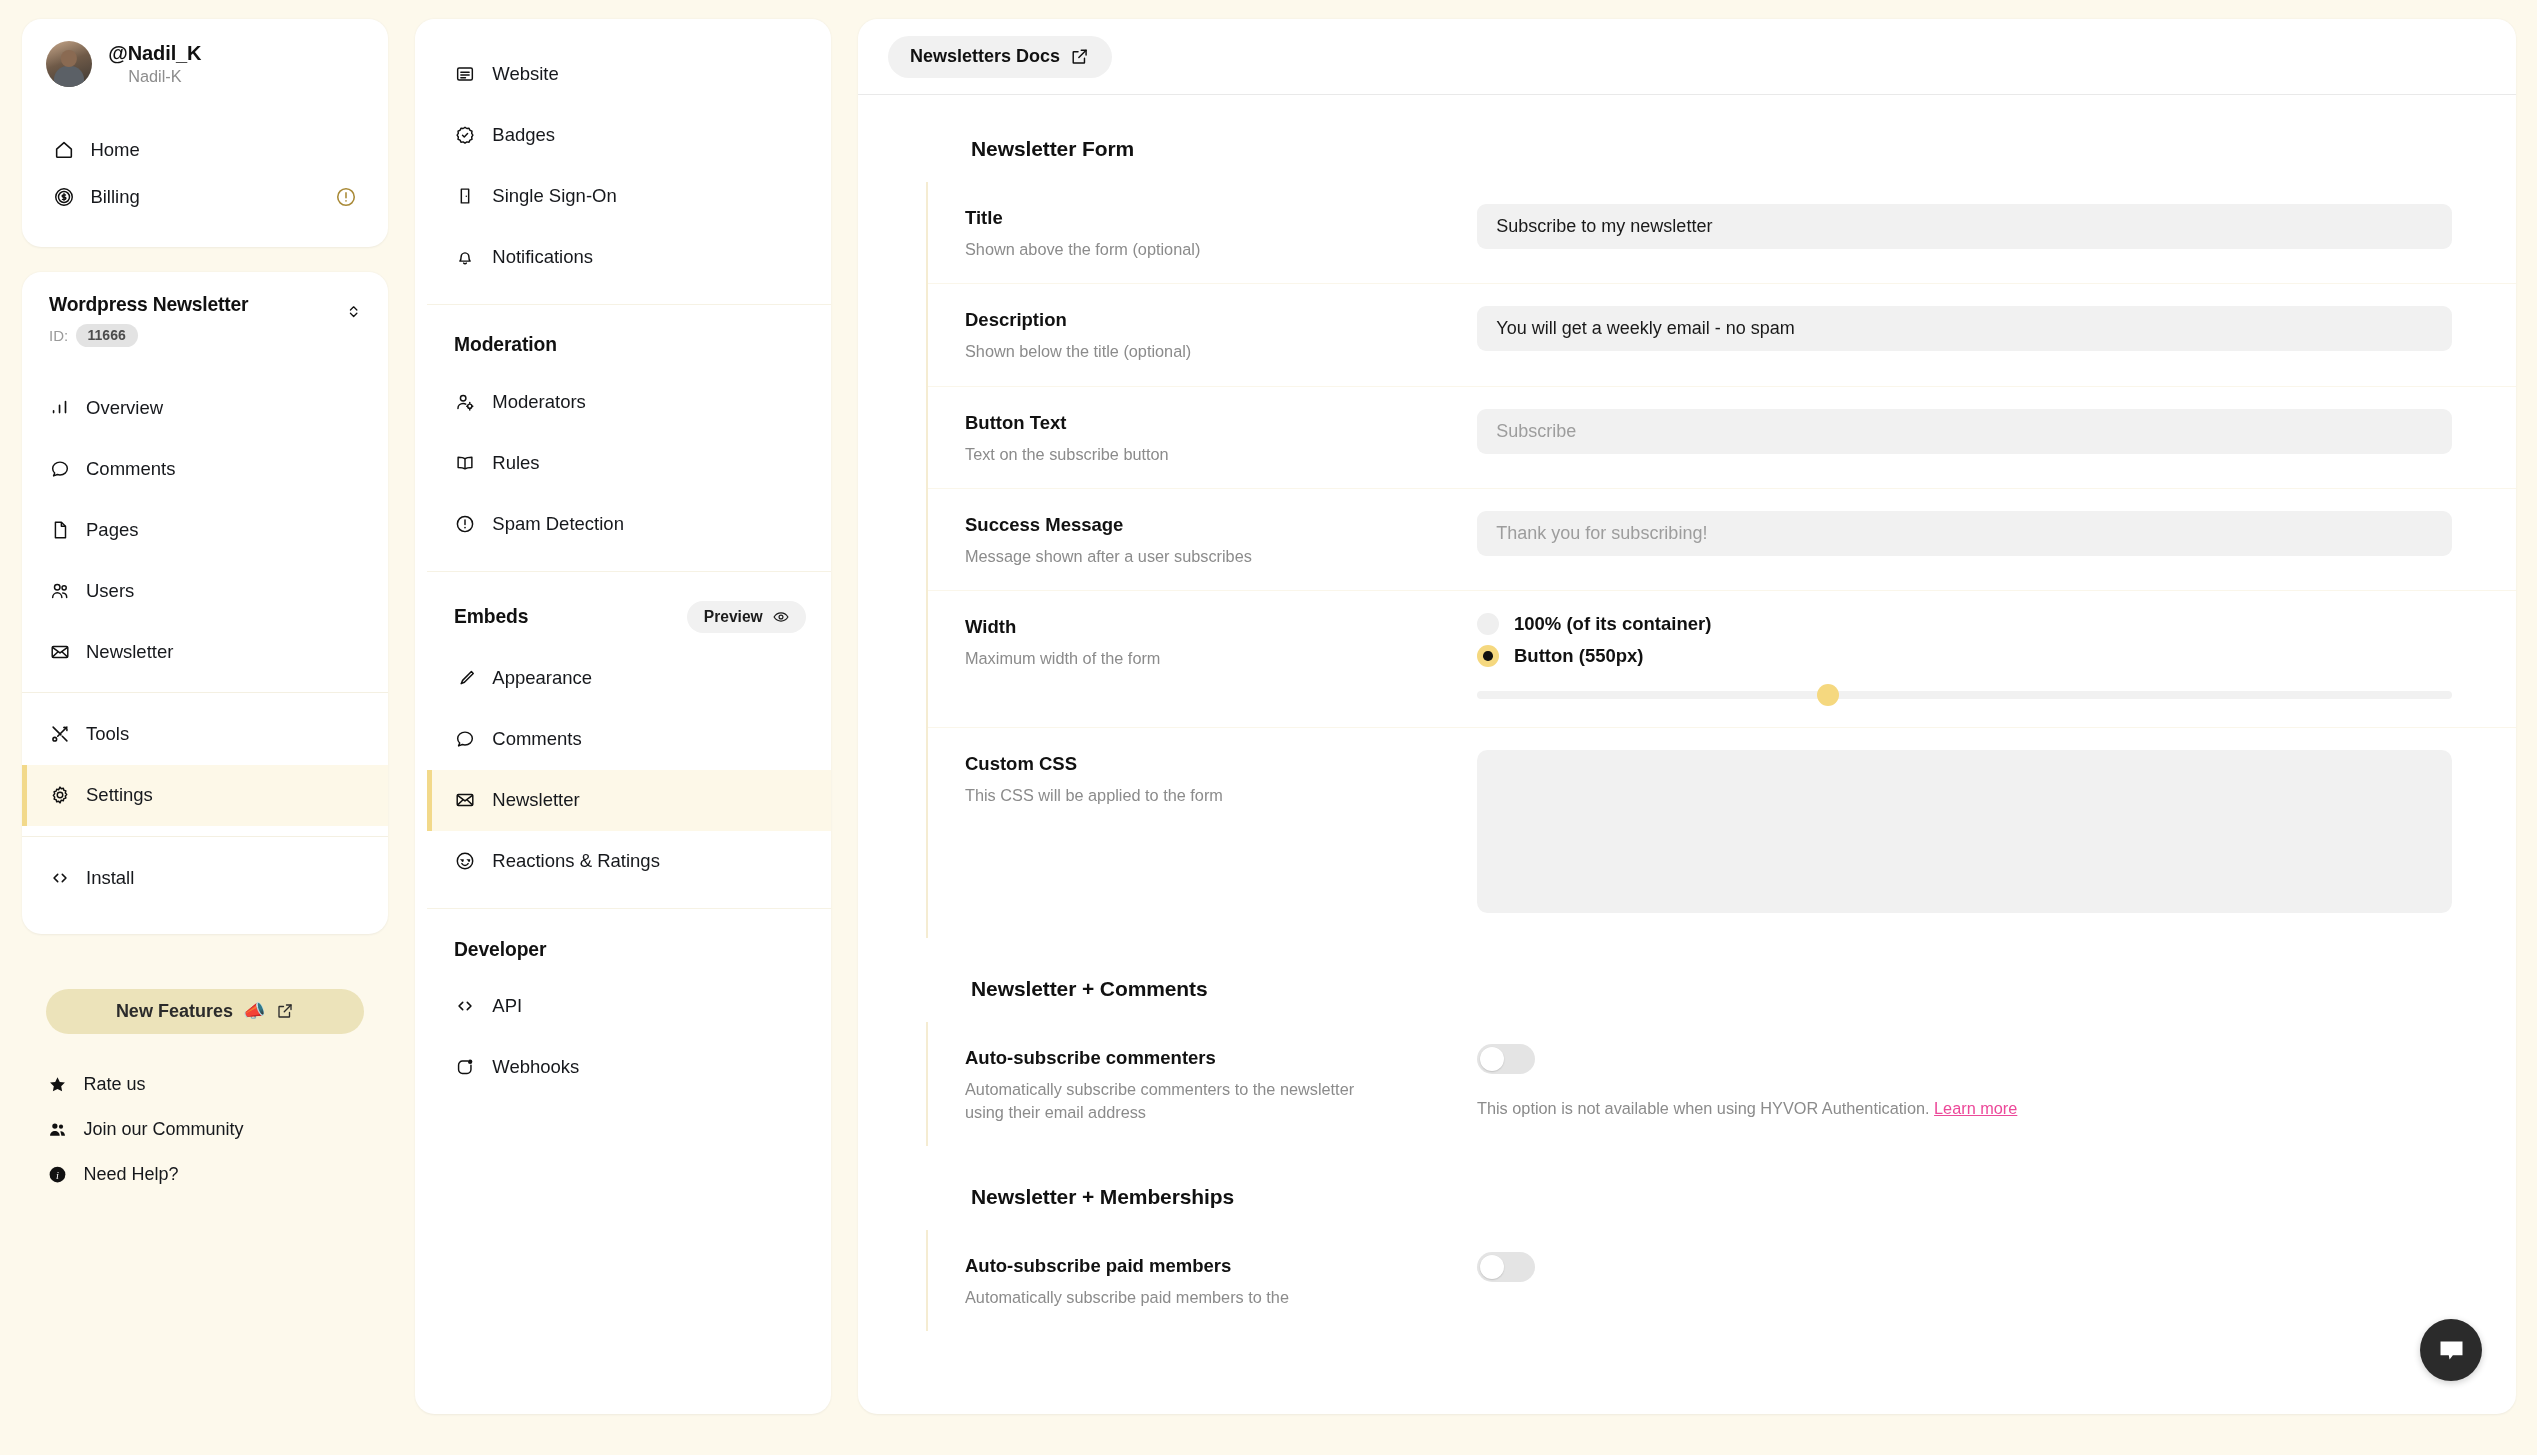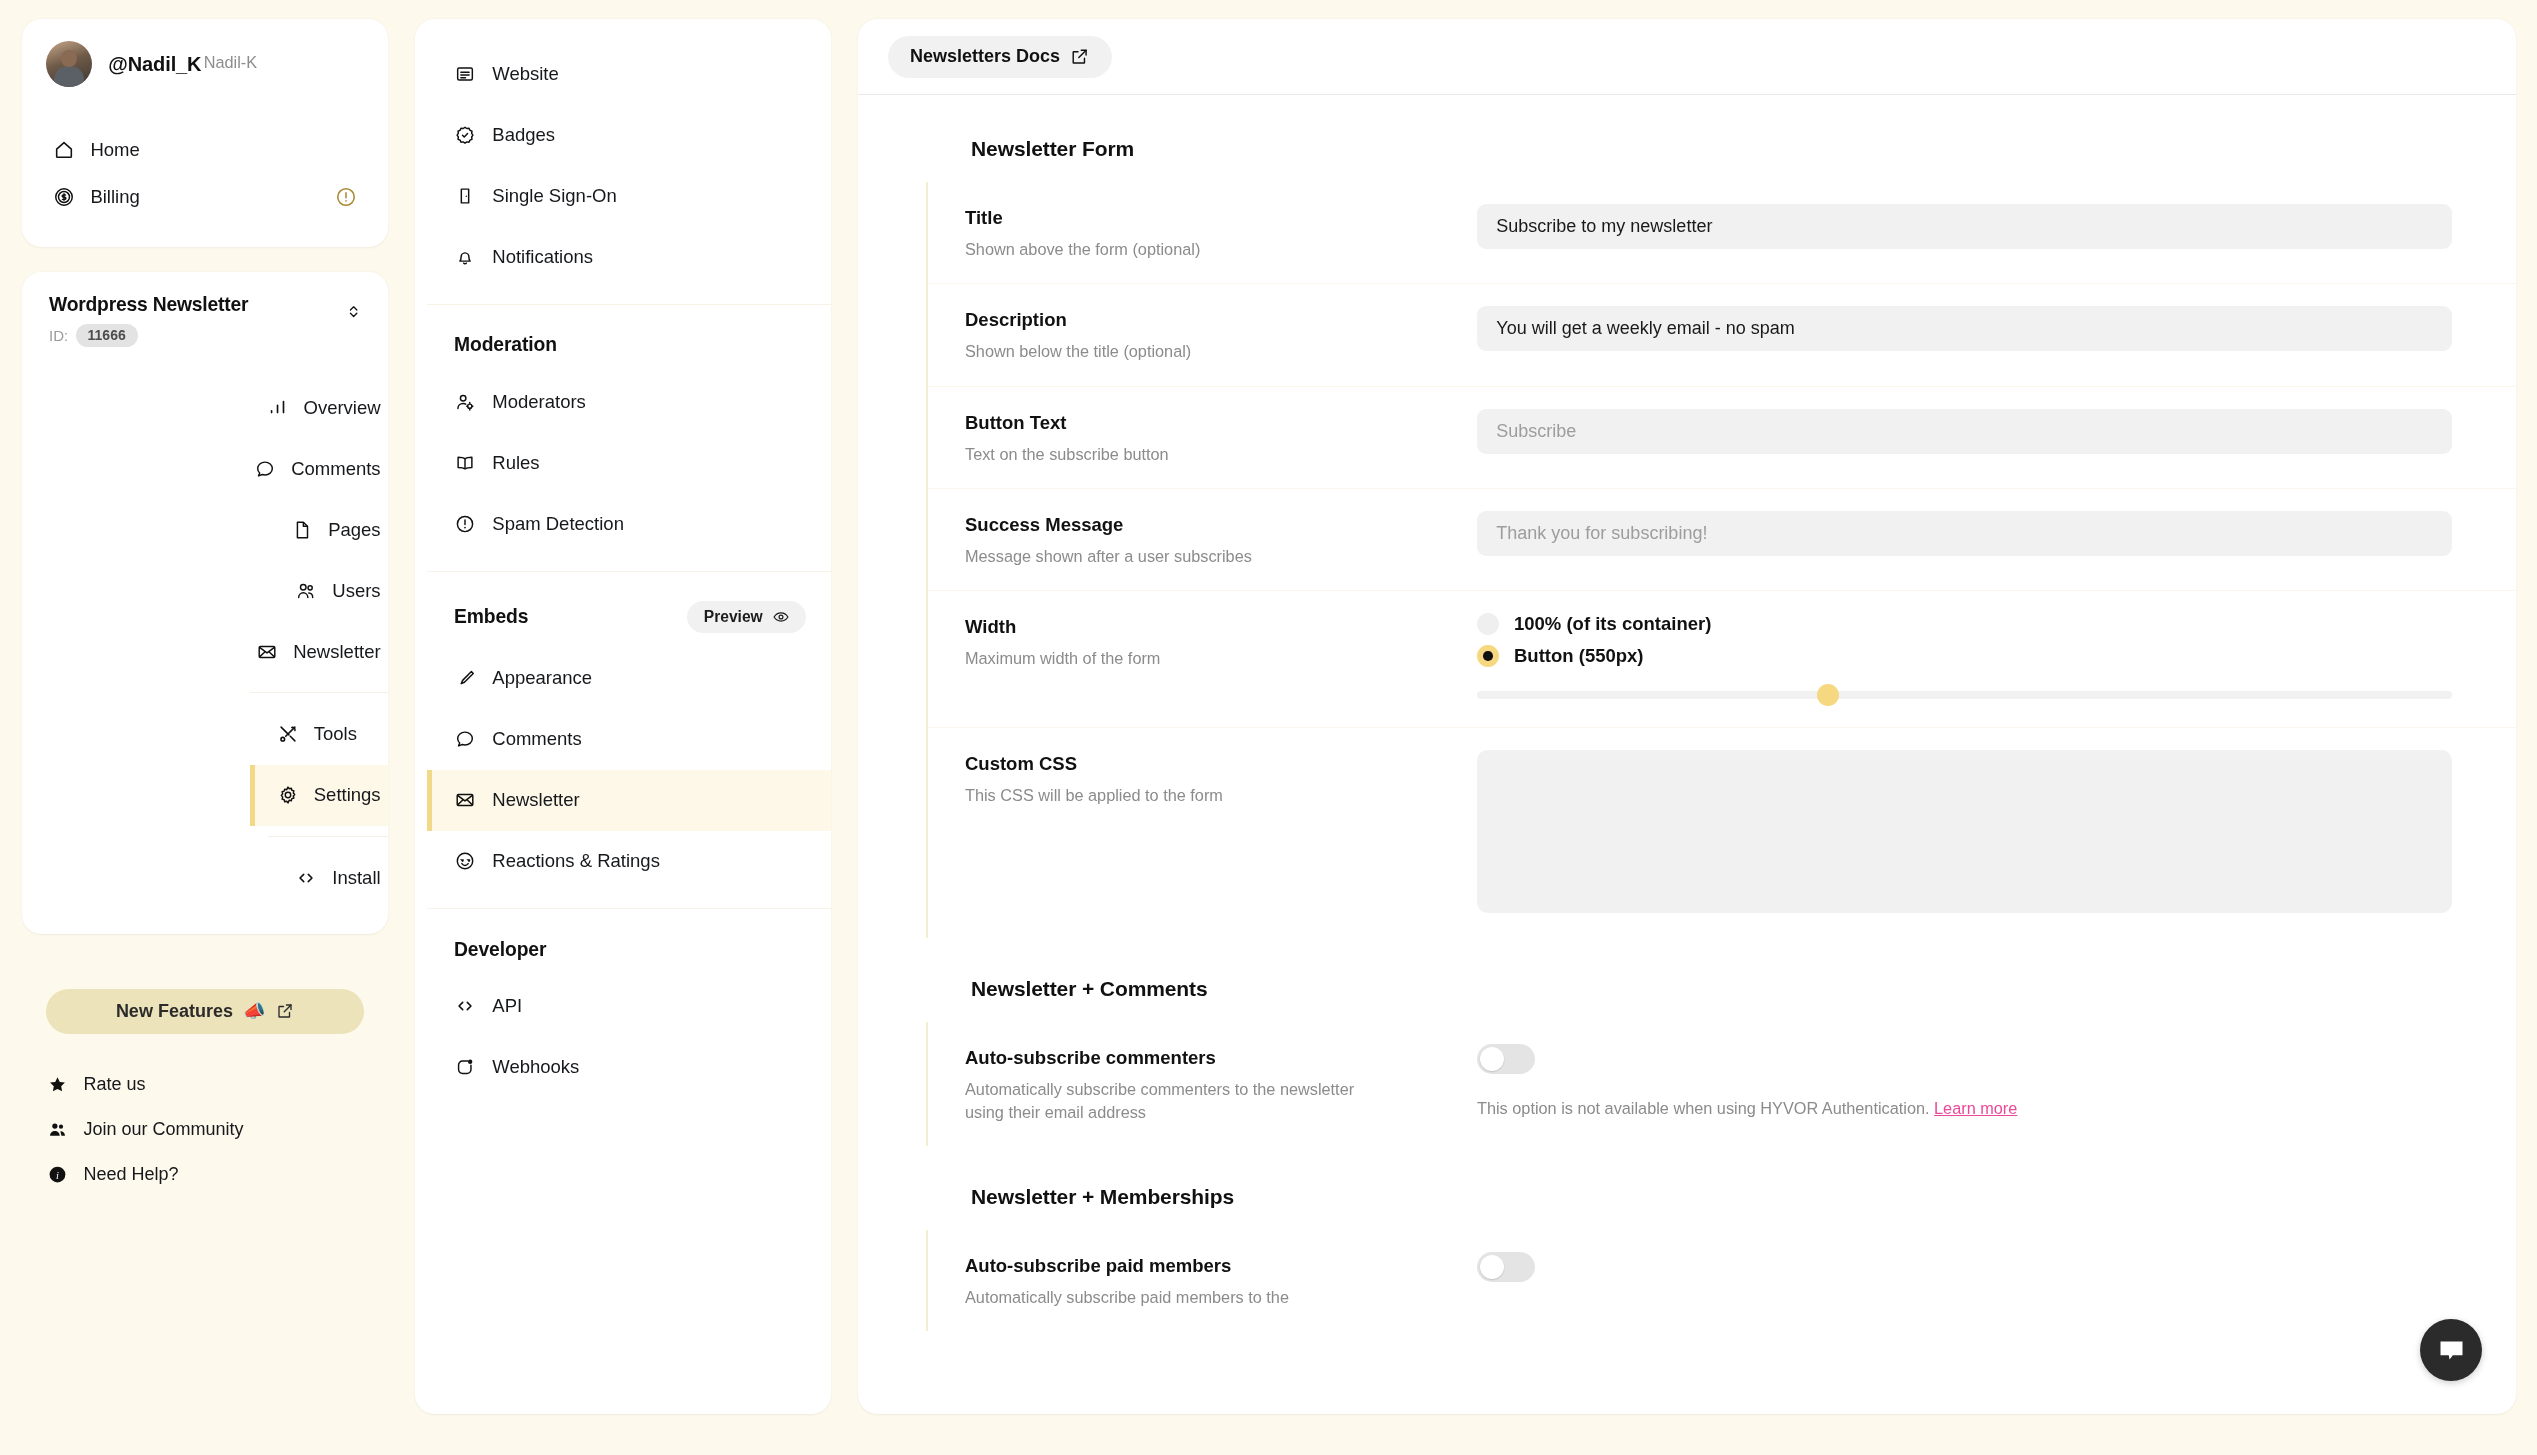--- a/index.html
+++ b/index.html
@@ -50,21 +50,21 @@
     transform:translateX(-50%);
     width:30px; height:25px; border-radius:13.4px 13.4px 4.5px 4.5px;
     background:#5b6066;
   }
   .avatar::before {
     content:""; position:absolute; left:50%; top:20%;
     transform:translateX(-50%);
     width:16.3px; height:16.3px; border-radius:50%;
     background:#8a6a52; z-index:2;
   }
-  .profile-names { display: flex; flex-direction: row; gap: 2.2px; }
+  .profile-names { display: flex; flex-direction: column; gap: 2.2px; align-items: center; }
   .profile-handle { font-size: 20px; font-weight: 700; color: #111; letter-spacing: -0.1px; }
   .profile-sub { font-size: 16.3px; color: #8d8d8d; }
 
   .nav-item {
     display: flex; align-items: center; gap: 15px;
     height: 47px; padding: 0 7.4px;
     font-size: 18.5px; color: #16181c; cursor: pointer;
     position: relative;
   }
   .nav-item .ico { width: 22px; height: 22px; flex: 0 0 22px; display:flex; align-items:center; justify-content:center; }
@@ -77,21 +77,21 @@
   .project-head {
     display: flex; align-items: flex-start;
     padding: 0 25px 0 27px; margin-bottom: 30px;
   }
   .project-head .txt { flex: 1; }
   .project-title { font-size: 19.3px; font-weight: 700; color: #111; letter-spacing: -0.2px; }
   .project-id { font-size: 15px; color: #9a9a9a; margin-top: 7.4px; display: flex; align-items: center; gap: 7.4px; }
   .id-chip { background: #e3e3e3; color: #4c4c4c; font-weight: 700; font-size: 14px; border-radius: 741px; padding: 3.7px 12px; }
   .updown { width: 19.3px; height: 25px; display:flex; align-items:center; margin-top:4.5px; cursor:pointer; }
 
-  .proj-nav { display: flex; flex-direction: column; align-items: flex-end; }
+  .proj-nav { display: flex; flex-direction: column; }
   .proj-nav .nav-item { padding-left: 27px; height: 61px; }
   .nav-group { border-top: 0.7px solid #f4f0e2; padding-top: 10.4px; margin-top: 10.4px; }
   .nav-item.active { background: #fdf8e8; }
   .nav-item.active::before {
     content:""; position:absolute; left:0; top:0; bottom:0; width: 5.2px; background:#f2d98a;
   }
 
   
   .side-footer { margin-top: 30px; padding: 0 7.4px; }
   .new-features {

